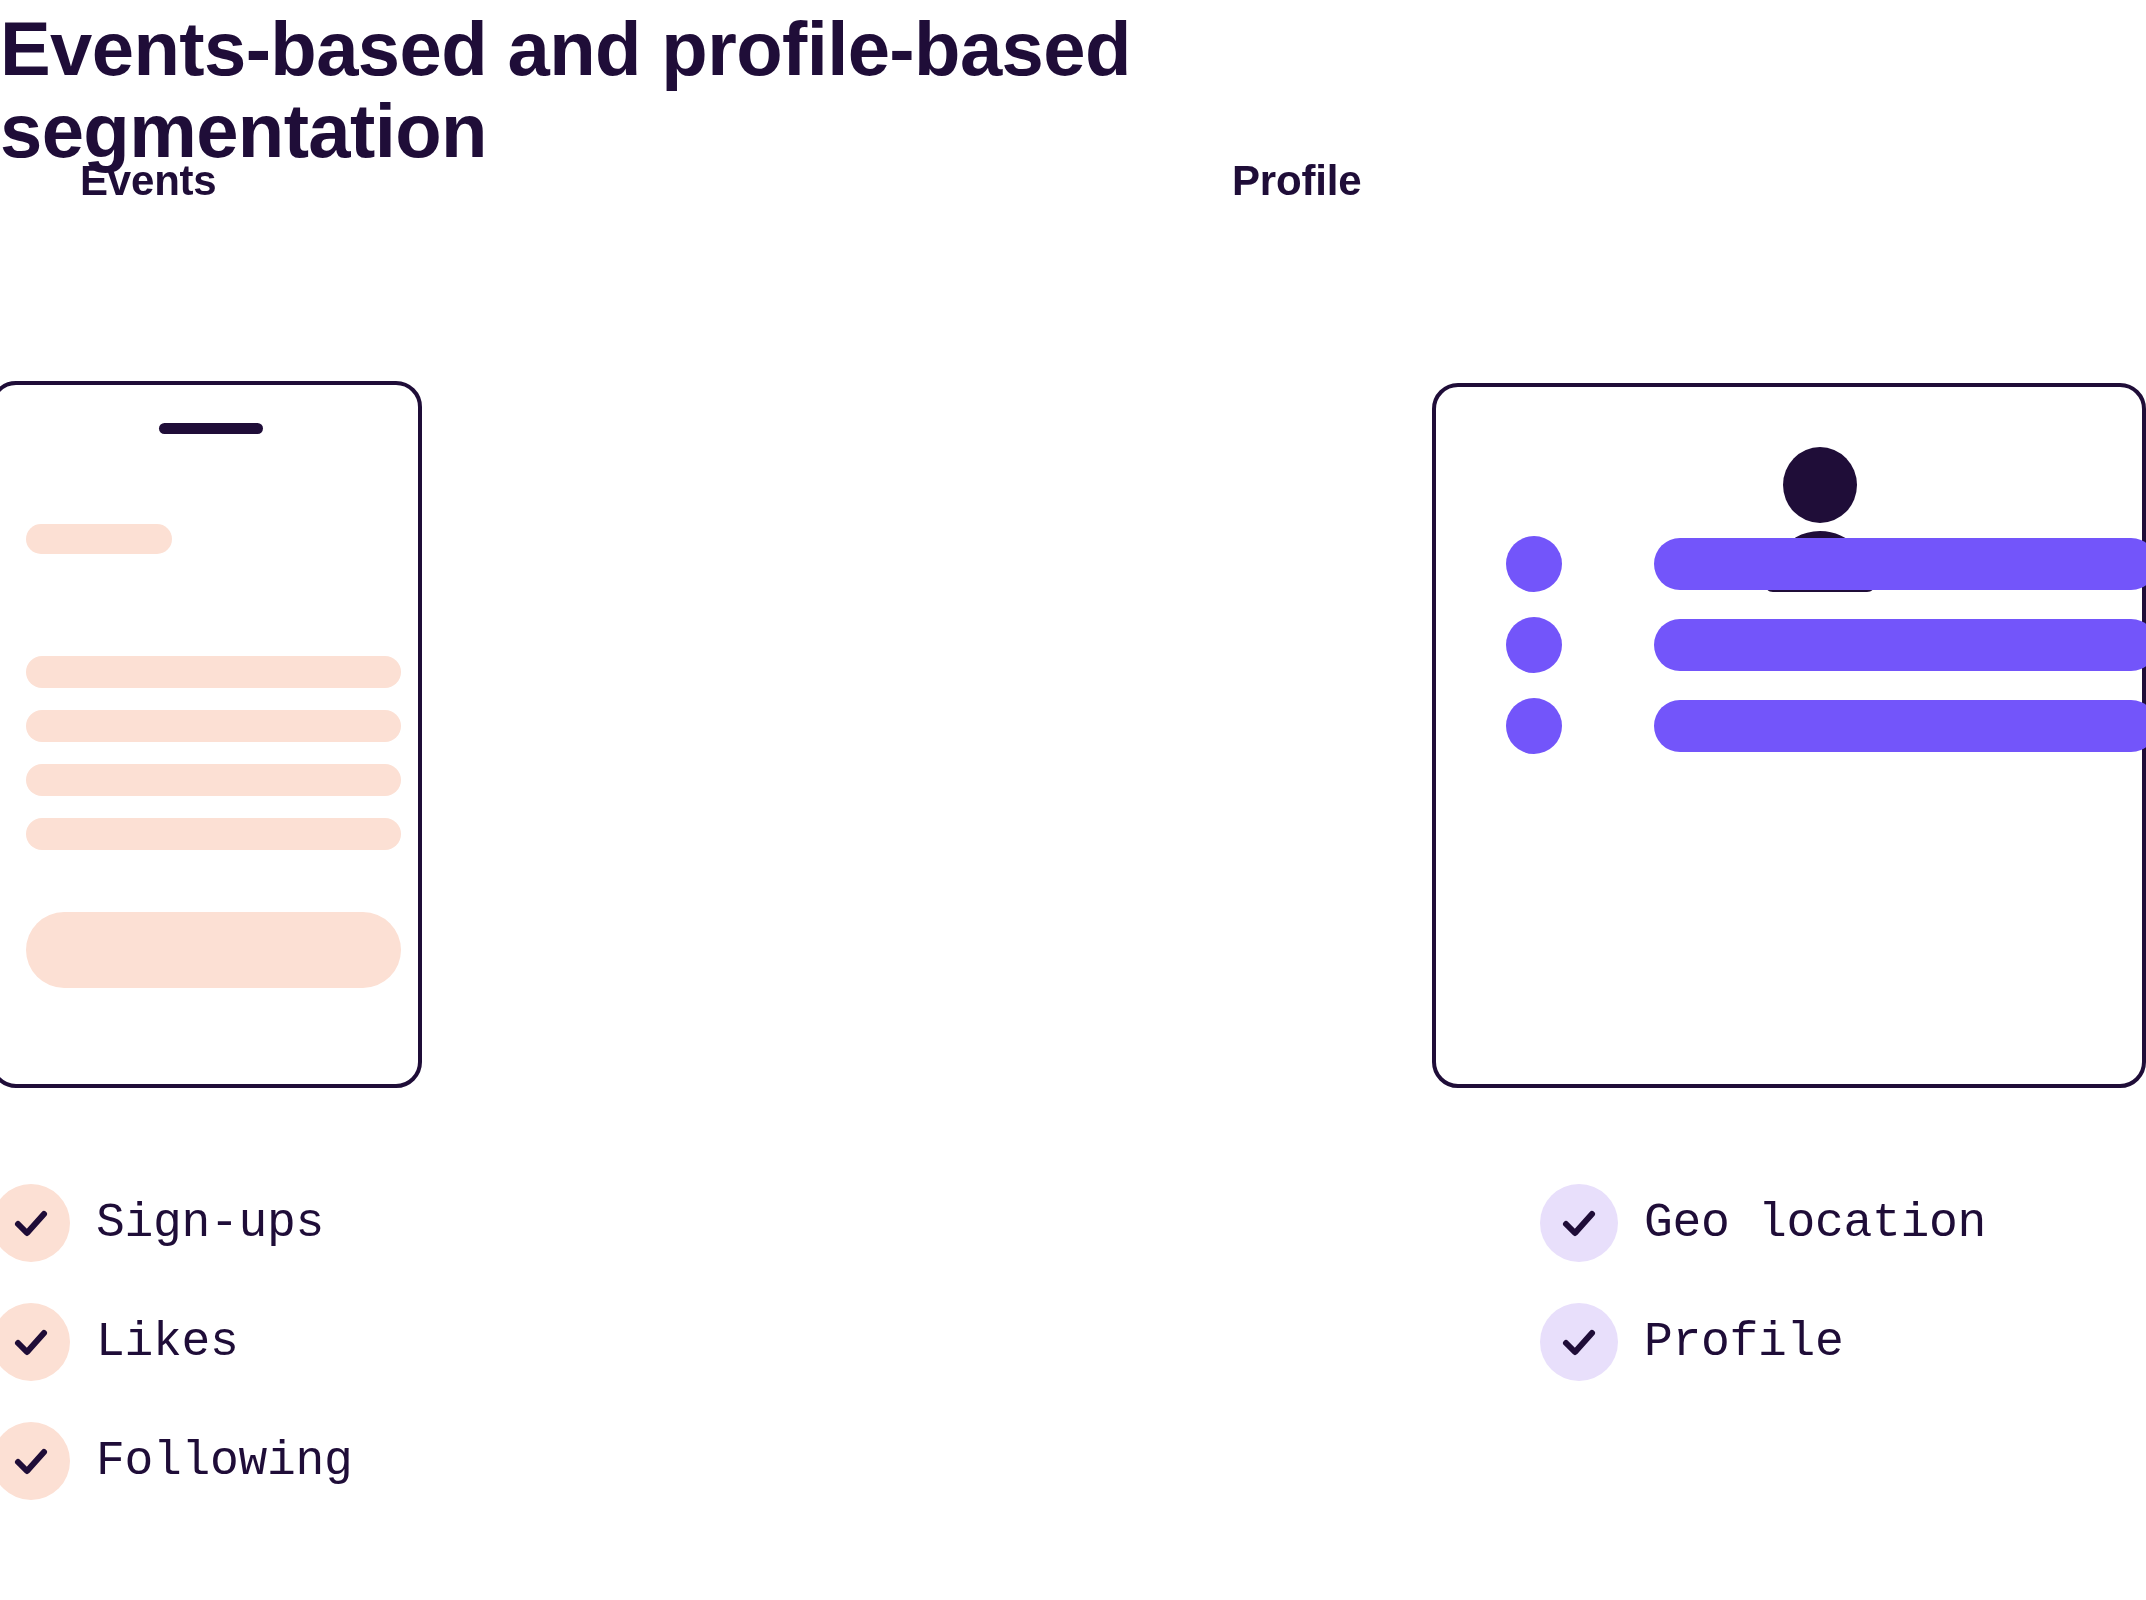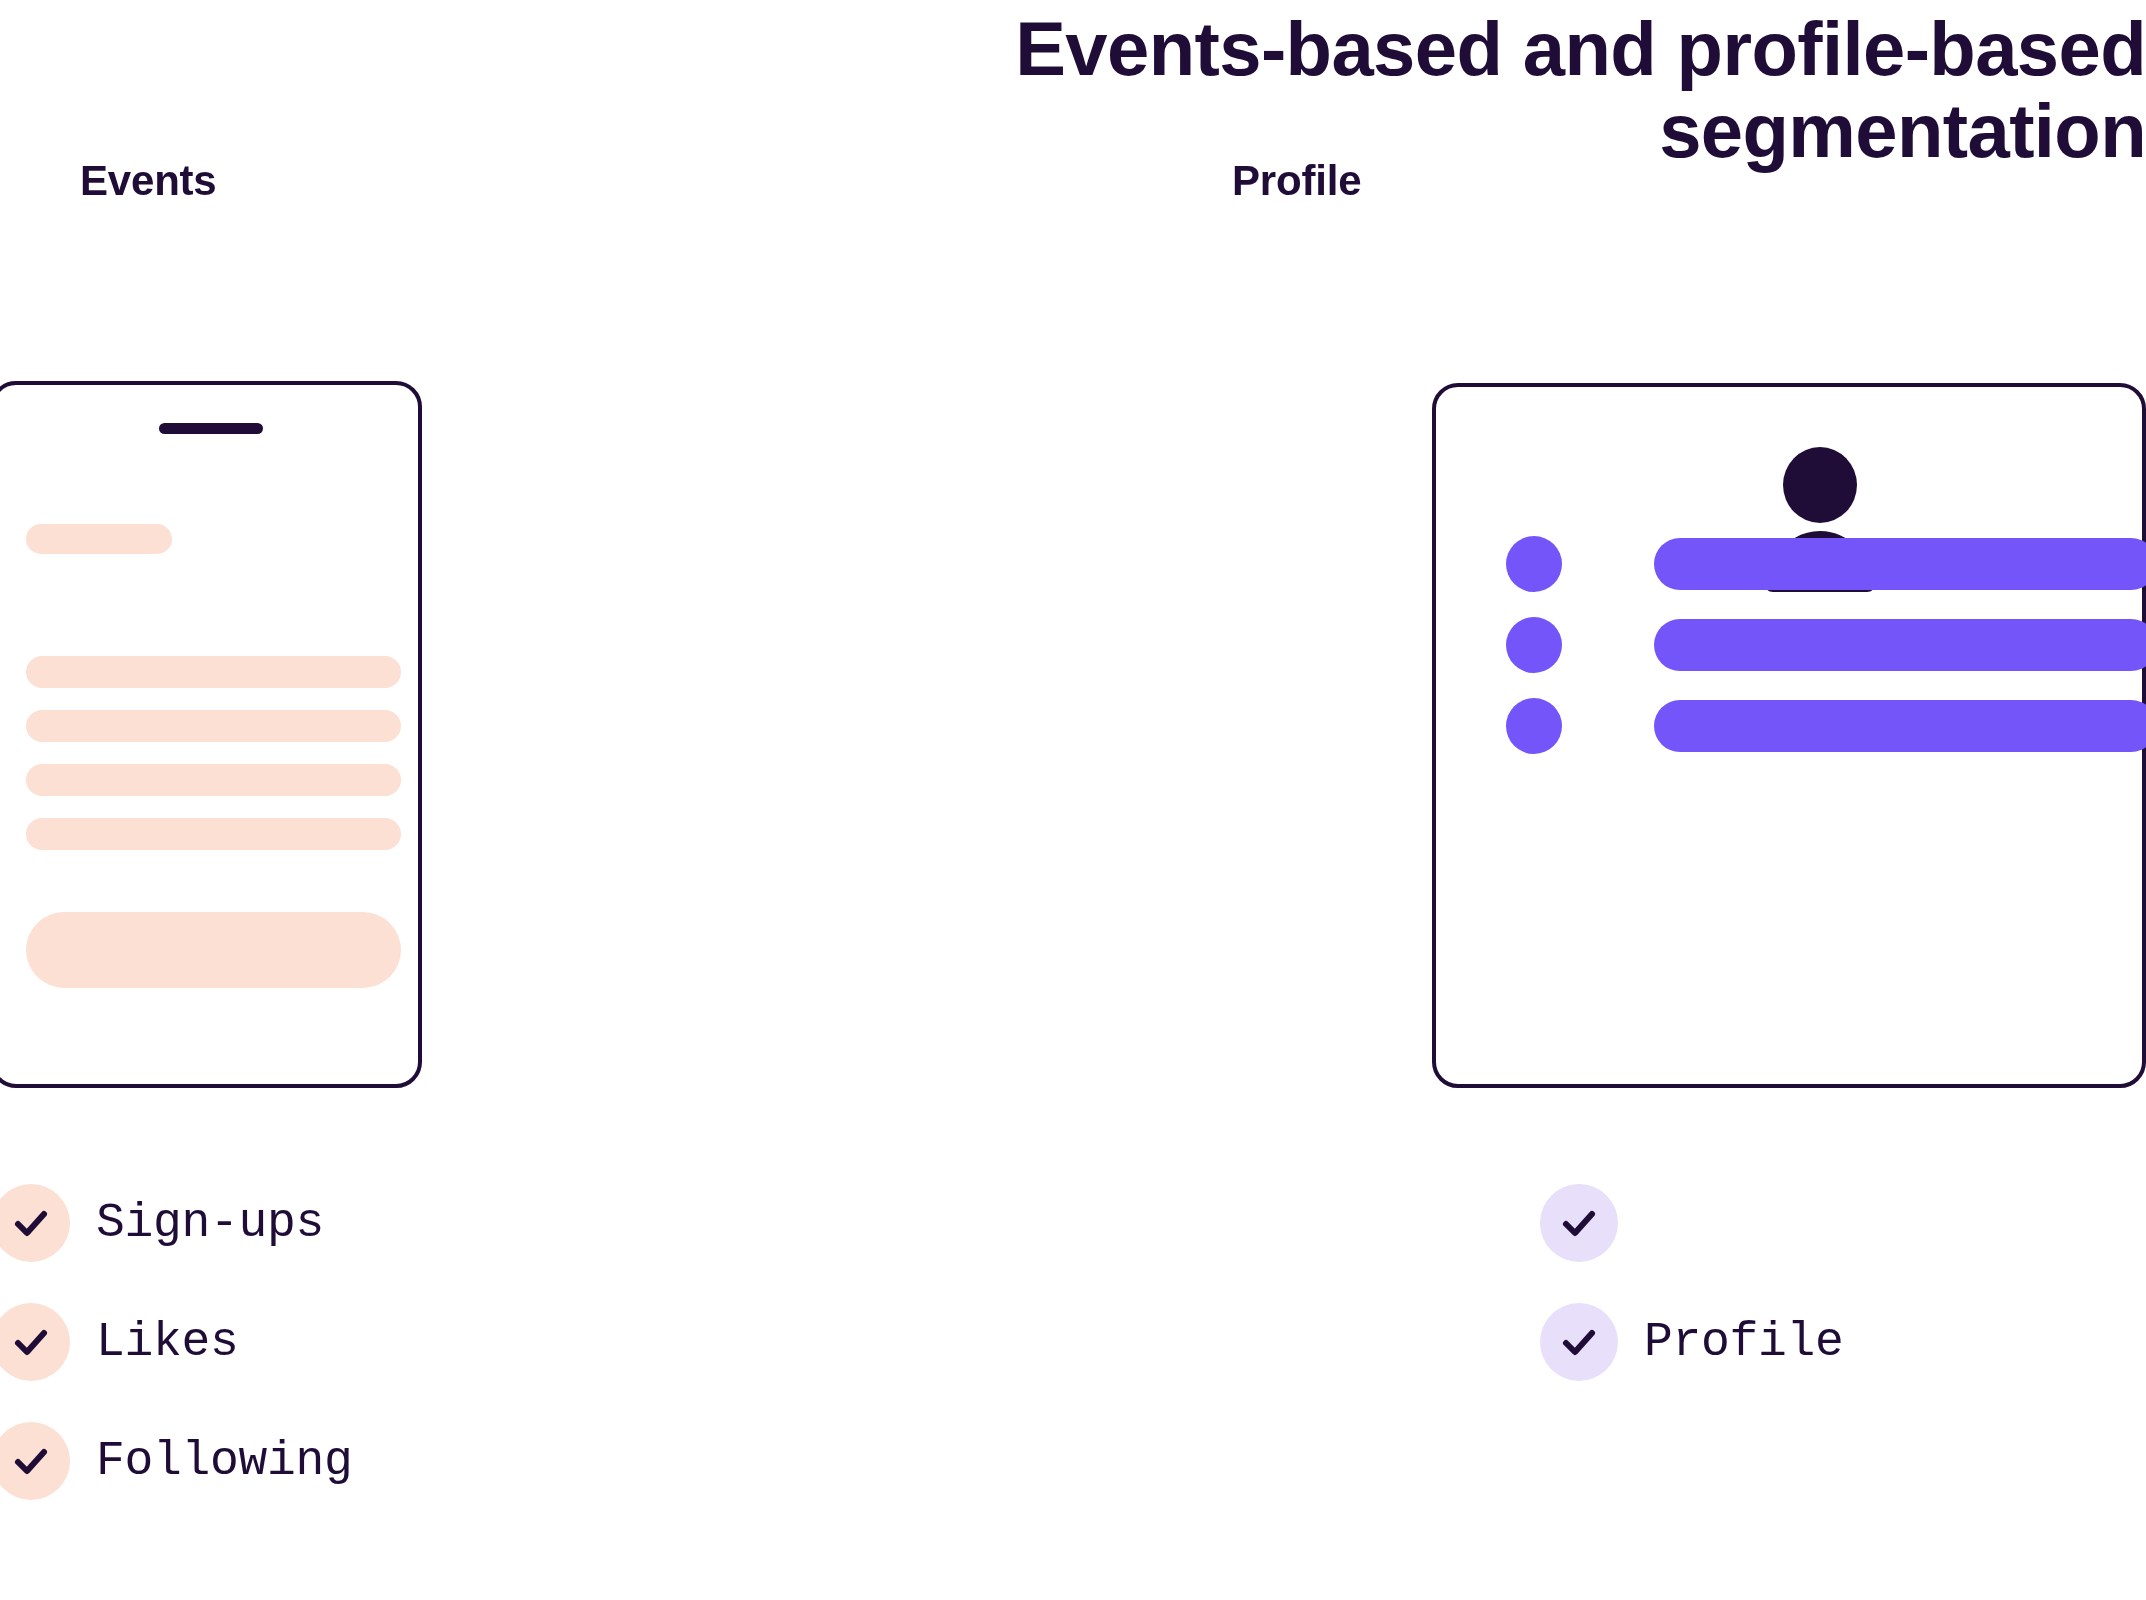--- a/index.html
+++ b/index.html
@@ -19,21 +19,21 @@
     background: #ffffff;
     overflow: hidden;
   }
 
   
   .title {
     position: absolute;
     left: 0;
     top: 8px;
     width: 2146px;
-    text-align: right;
+    text-align: left;
     font-size: 76px;
     line-height: 1.08;
     font-weight: 700;
     letter-spacing: -0.6px;
     color: #1f0d38;
   }
   .title .ln { display: block; }
 
   
   .col-caption {
@@ -233,20 +233,21 @@
   </div>
 
   <div id="profile-checklist" class="check-list">
 
     <div class="check-item">
       <div class="check-badge badge-lilac">
         <svg width="46" height="46" viewBox="0 0 46 46" aria-hidden="true">
           <path d="M10 24 L19 33 L36 14" fill="none" stroke="#1f0d38" stroke-width="6" stroke-linecap="round" stroke-linejoin="round"></path>
         </svg>
       </div>
+      <div class="check-label">Geo location</div>
     </div>
 
     <div class="check-item">
       <div class="check-badge badge-lilac">
         <svg width="46" height="46" viewBox="0 0 46 46" aria-hidden="true">
           <path d="M10 24 L19 33 L36 14" fill="none" stroke="#1f0d38" stroke-width="6" stroke-linecap="round" stroke-linejoin="round"></path>
         </svg>
       </div>
       <div class="check-label">Profile</div>
     </div>

